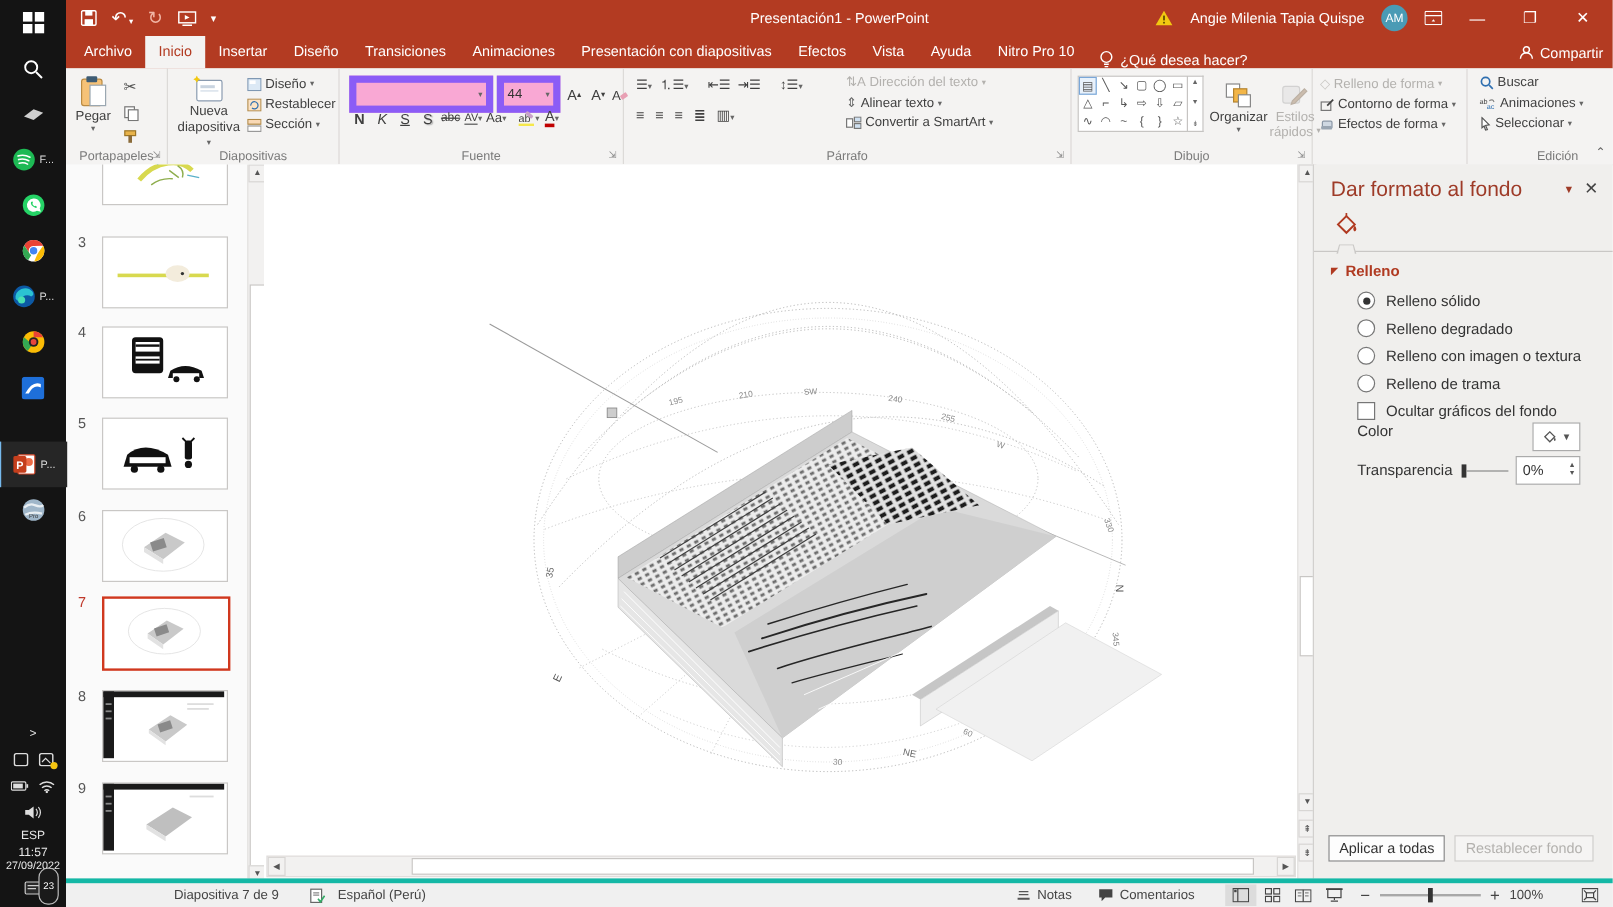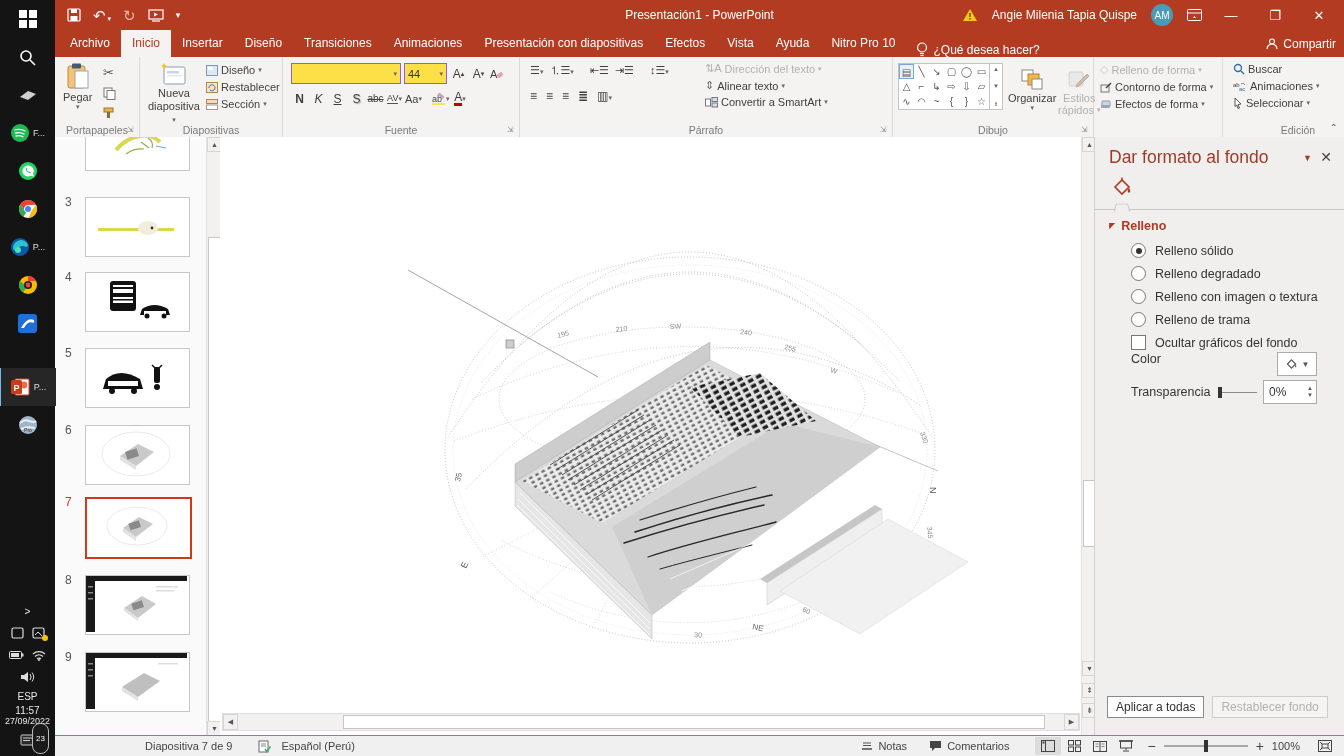--- a/index.html
+++ b/index.html
@@ -33,21 +33,21 @@
   .share{position:absolute;right:8px;top:30px;height:27px;display:flex;align-items:center;gap:5px;color:#fff;font-size:12px}
   
   #ribbon{position:absolute;left:0;top:57px;width:100%;height:80px;background:#f4f3f2;
           border-bottom:1px solid #d2d0ce;display:flex}
   .grp{position:relative;height:100%;border-right:1px solid #dcdad8;flex-shrink:0}
   .grp-label{position:absolute;bottom:1px;left:0;width:100%;text-align:center;font-size:10.5px;color:#7a7a7a}
   .launcher{position:absolute;right:2px;bottom:2px;width:10px;height:10px;color:#8a8a8a;font-size:8px;line-height:10px}
   .rbtn{color:#3f3f3f;font-size:11px;display:flex;align-items:center;gap:3px}
   .dis{color:#b3b1ae !important}
   .caret{font-size:7px;color:#666}
-  .combo{background:#fde047;border:1px solid #8b5cf6;height:19px;font-size:11px;color:#333;
+  .combo{background:#f9a8d4;border:6px solid #8b5cf6;height:19px;font-size:11px;color:#333;
          display:flex;align-items:center;justify-content:space-between;padding:0 3px}
   .fbtn{min-width:17px;height:19px;display:flex;align-items:center;justify-content:center;
         font-size:12px;color:#3f3f3f}
   .shapebox{background:#fff;border:1px solid #c6c4c2;display:grid;grid-template-columns:repeat(6,15px);
             grid-auto-rows:15px;font-size:10px;color:#555;text-align:center;line-height:15px}
   .shapescroll{background:#fff;border:1px solid #c6c4c2;border-left:none;width:12px;display:flex;
             flex-direction:column;justify-content:space-between;align-items:center;font-size:6px;color:#666;padding:2px 0}
   
   #main{position:absolute;left:0;top:137px;width:100%;height:599px;background:#fff}
   #thumbs{position:absolute;left:0;top:0;width:165px;height:599px;background:#fafafa;overflow:hidden}
@@ -64,21 +64,21 @@
   #panel{position:absolute;right:0;top:0;width:249px;height:599px;background:#f0efed;border-left:1px solid #d2d0ce;
          font-size:12.5px;color:#333}
   .radio{width:13px;height:13px;border:1px solid #767676;border-radius:50%;background:#fff;flex-shrink:0;
          display:flex;align-items:center;justify-content:center}
   .radio.on::after{content:"";width:6px;height:6px;border-radius:50%;background:#333}
   .chk{width:13px;height:13px;border:1px solid #767676;background:#fff;flex-shrink:0}
   .prow{display:flex;align-items:center;gap:9px;margin:0 0 8px 36px}
   .panel-btn{border:1px solid #8a8a8a;background:#fdfdfd;font-size:12px;color:#333;padding:3px 8px}
   .panel-btn.dis{border:1px solid #cfcdcb;background:#f5f4f3;color:#a3a19e}
   
-  #status{position:absolute;left:0;bottom:0;width:100%;height:20px;background:#f0f0f0;border-top:1px solid #14b8a6;
+  #status{position:absolute;left:0;bottom:0;width:100%;height:20px;background:#f0f0f0;border-top:4px solid #14b8a6;
           font-size:11px;color:#444;display:flex;align-items:center}
   .viewbtn{width:26px;height:18px;display:flex;align-items:center;justify-content:center}
   .viewbtn.on{background:#dcdcdc}
   svg{display:block}
 </style>
 </head>
 <body>
 
 <div id="taskbar">
   <div class="tb-btn">
@@ -877,21 +877,21 @@
           <line x1="0" y1="1" x2="14" y2="1" stroke="#444" stroke-width="1.5"></line>
           <line x1="7" y1="8" x2="7" y2="10" stroke="#444"></line>
           <line x1="4" y1="11" x2="10" y2="11" stroke="#444"></line>
         </svg>
       </span>
     <span style="margin:0 8px;font-size:14px">−</span>
     <span style="position:relative;width:84px;height:2px;background:#a8a8a8;display:inline-block">
       <span style="position:absolute;left:40px;top:-5px;width:4px;height:12px;background:#333"></span>
     </span>
     <span style="margin:0 8px;font-size:14px">+</span>
-    <span style="margin-right:12px">100%</span>
+    <span style="margin-right:26px">100%</span>
     <span class="viewbtn" style="margin-right:6px">
         <svg width="14" height="12" viewBox="0 0 14 12">
           <rect x="0.5" y="0.5" width="13" height="11" fill="none" stroke="#444"></rect>
           <path d="M4 4 l-2-2 M10 4 l2-2 M4 8 l-2 2 M10 8 l2 2" stroke="#444"></path>
           <rect x="4" y="4" width="6" height="4" fill="none" stroke="#444"></rect>
         </svg>
       </span>
   </div>
 </div>
 

